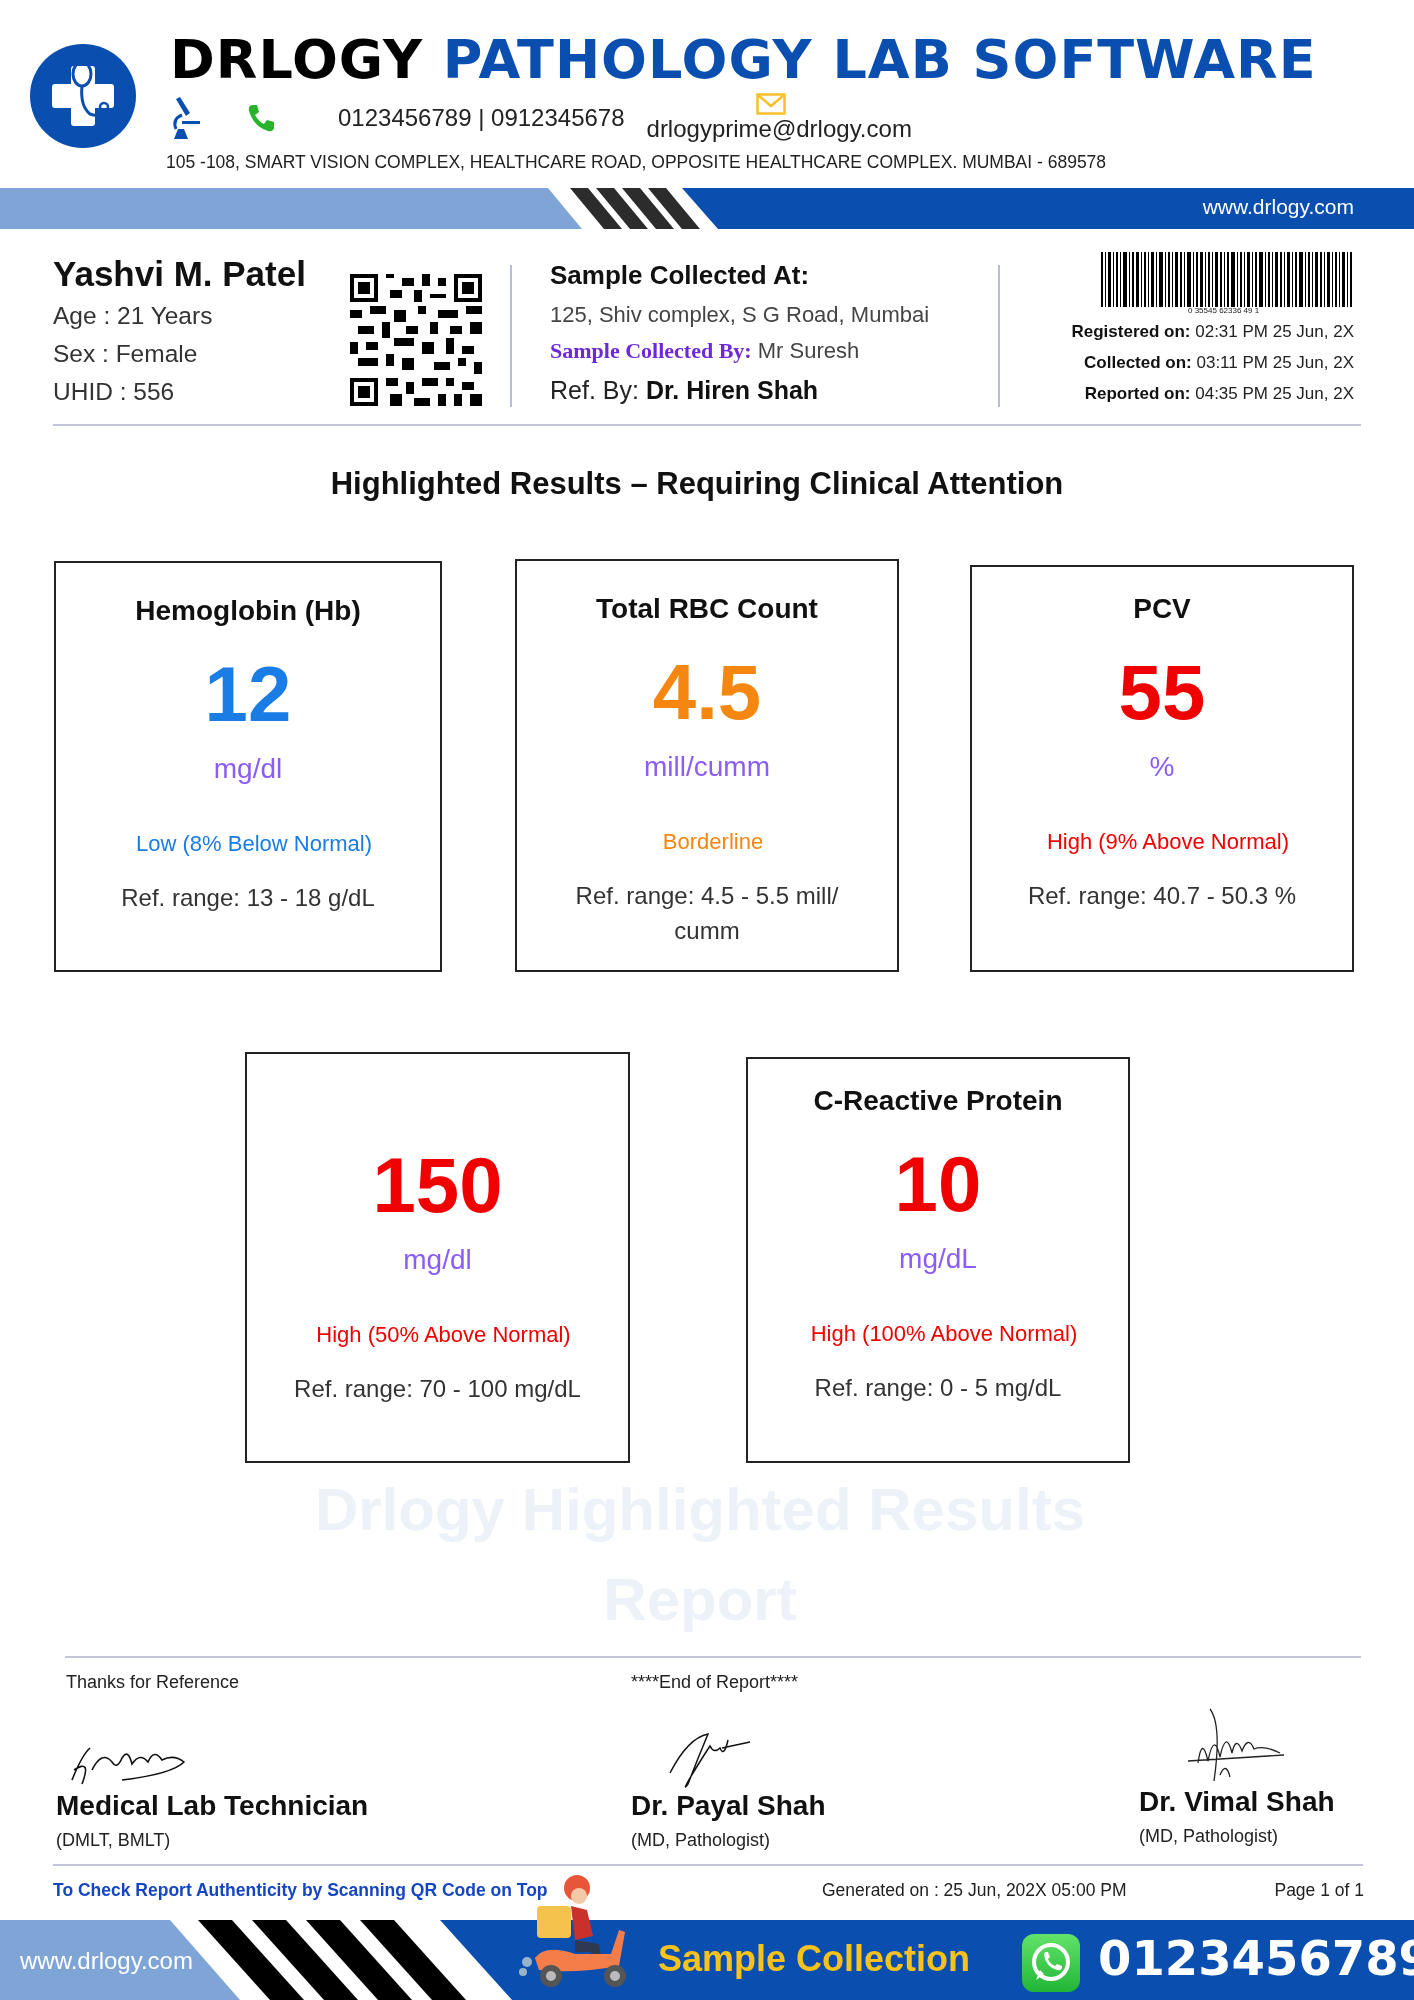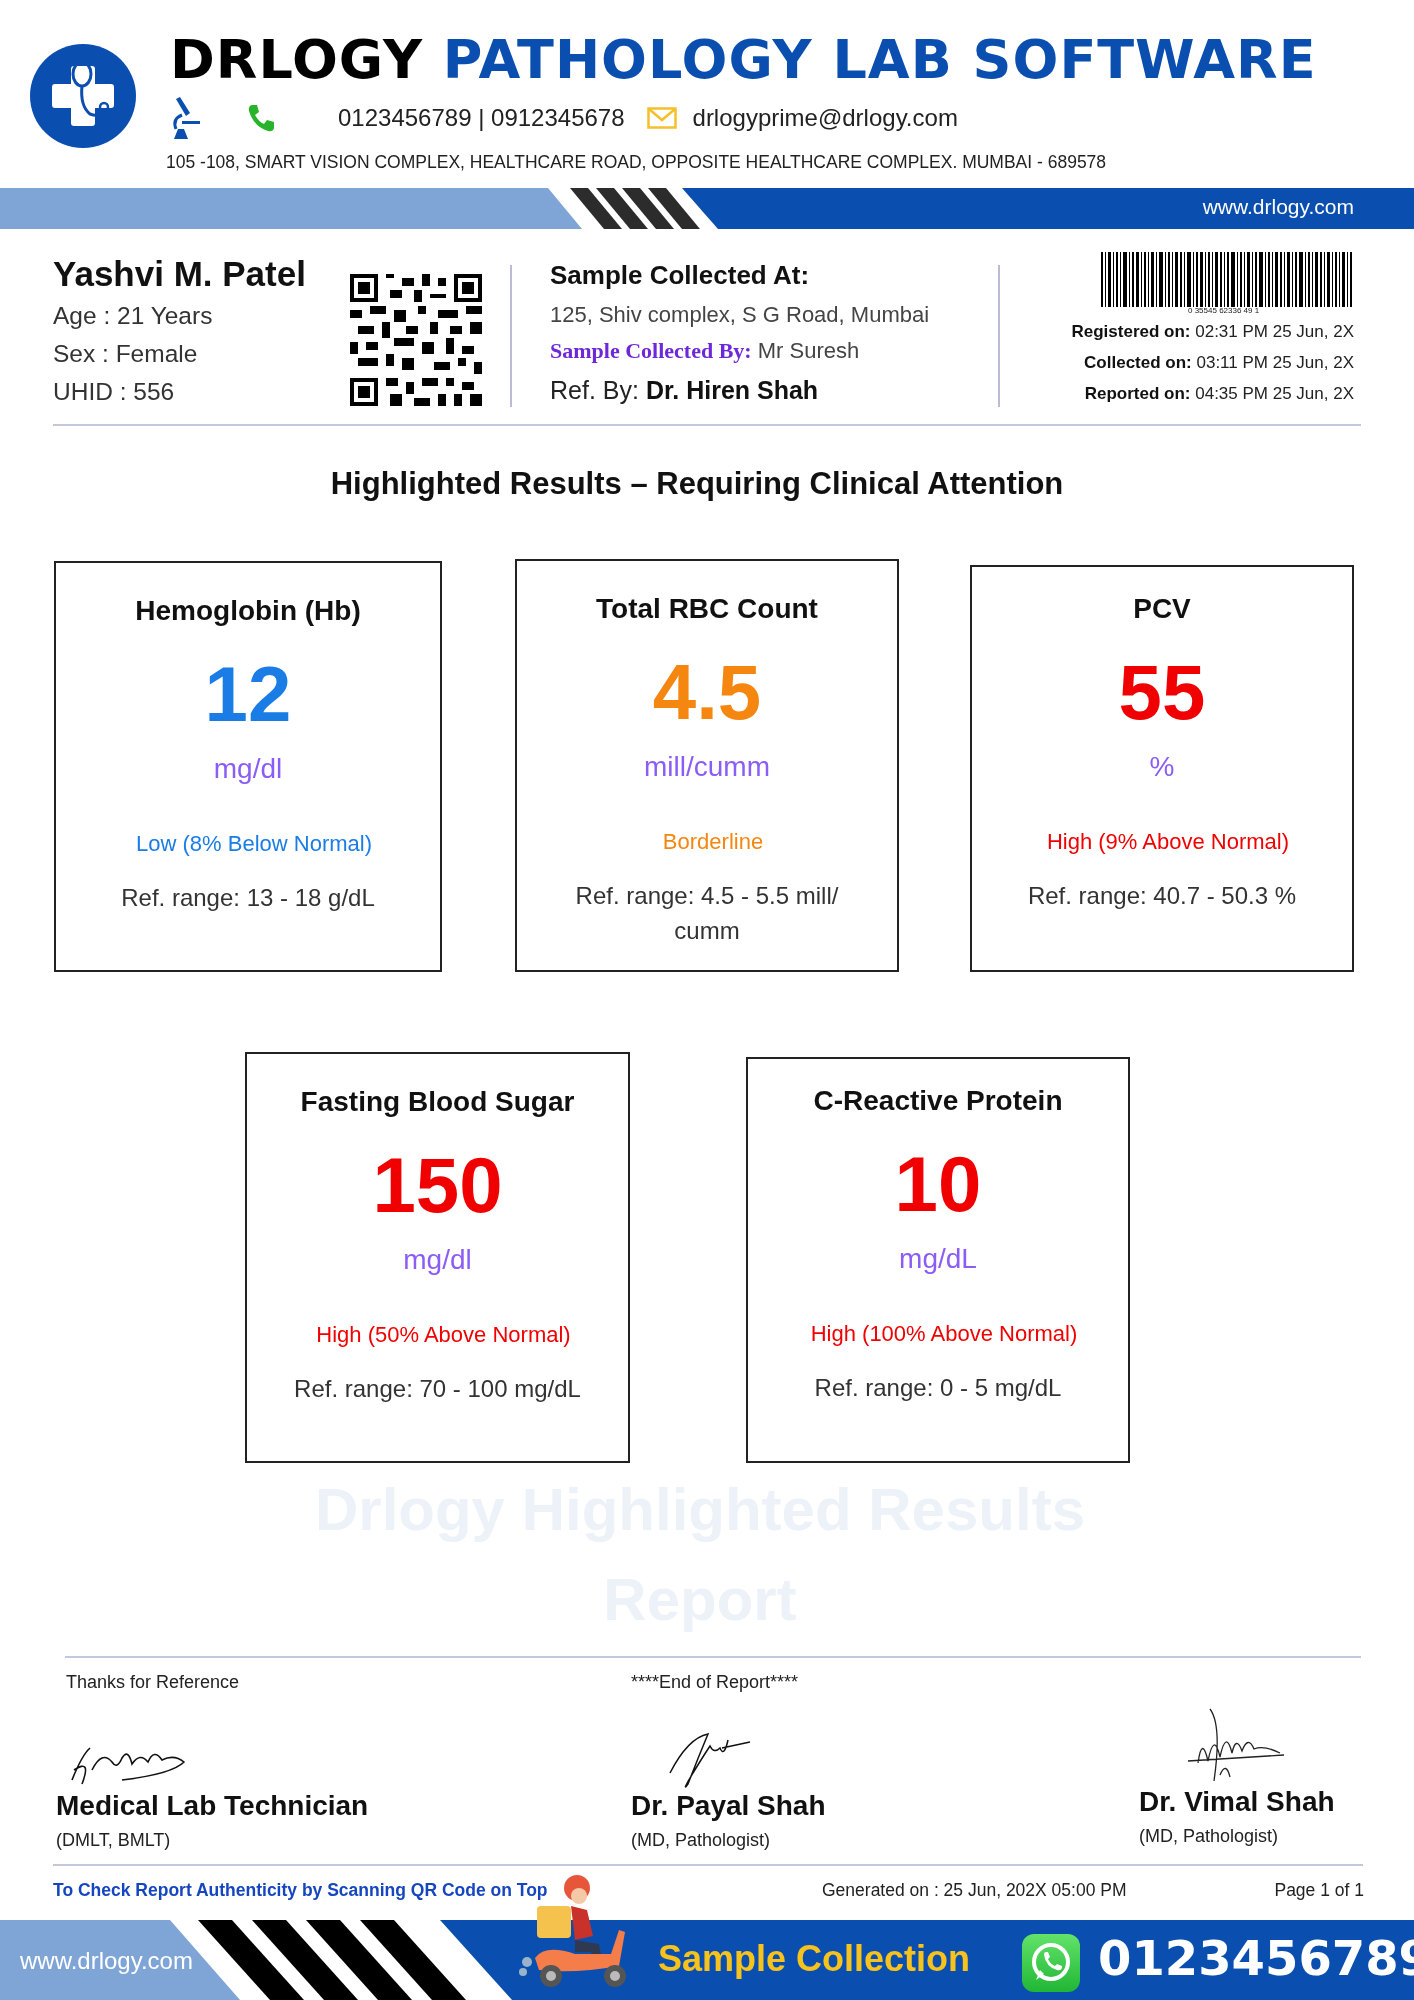--- a/index.html
+++ b/index.html
@@ -14,21 +14,21 @@
 
   .brand { position: absolute; left: 170px; top: 28px; font-size: 54px; font-weight: 700; letter-spacing: 1px; font-family: "DejaVu Sans", sans-serif; white-space: nowrap; }
   .brand .b1 { color: #000; }
   .brand .b2 { color: #0a4fb0; }
 
   .tagline-row { position: absolute; left: 168px; top: 98px; height: 40px; display: flex; align-items: center; white-space: nowrap; }
   .microscope { width: 34px; height: 42px; margin-right: 8px; }
   .tagline { font-size: 29px; font-weight: 700; color: #111; font-family: "DejaVu Sans", sans-serif; letter-spacing: 0.3px; }
   .contact { display: flex; align-items: center; margin-left: 36px; font-size: 24px; color: #222; gap: 48px; }
   .contact svg { margin-right: 14px; }
-  .email { display: flex; align-items: center; margin-left: 22px; font-size: 24px; color: #222; }
+  .email { display: flex; align-items: center; margin-left: 22px; font-size: 24px; color: #222; flex-direction: column; }
   .email svg { margin-right: 16px; }
 
   .address { position: absolute; left: 166px; top: 152px; font-size: 17.5px; color: #222; white-space: nowrap; }
 
   .band { position: absolute; left: 0; top: 188px; width: 1414px; height: 41px; overflow: hidden; }
   .band .url { position: absolute; right: 60px; top: 7px; color: #fff; font-size: 21px; }
 
   
   .pname { position: absolute; left: 53px; top: 254px; font-size: 35px; font-weight: 700; color: #111; }
   .pline { position: absolute; left: 53px; font-size: 24.5px; color: #333; }
@@ -298,21 +298,20 @@
 
 <div class="card" style="left:970px; top:565px; width:384px; height:407px">
   <div class="c-title" style="top:26px">PCV</div>
   <div class="c-value" style="top:86px; color:#f00000">55</div>
   <div class="c-unit" style="top:184px">%</div>
   <div class="c-status" style="top:262px; color:#f00000">High (9% Above Normal)</div>
   <div class="c-ref" style="top:312px">Ref. range: 40.7 - 50.3 %</div>
 </div>
 
 <div class="card" style="left:245px; top:1052px; width:385px; height:411px">
-  <div class="c-title">Fasting Blood Sugar</div>
   <div class="c-value" style="color:#f00000">150</div>
   <div class="c-unit">mg/dl</div>
   <div class="c-status" style="color:#f00000">High (50% Above Normal)</div>
   <div class="c-ref" style="left:10px; right:10px">Ref. range: 70 - 100 mg/dL</div>
 </div>
 
 <div class="card" style="left:746px; top:1057px; width:384px; height:406px">
   <div class="c-title" style="top:26px">C-Reactive Protein</div>
   <div class="c-value" style="top:86px; color:#f00000">10</div>
   <div class="c-unit" style="top:184px">mg/dL</div>

